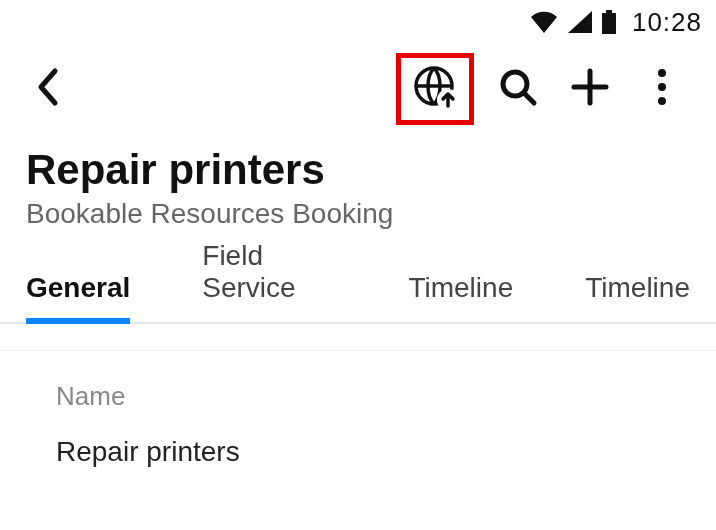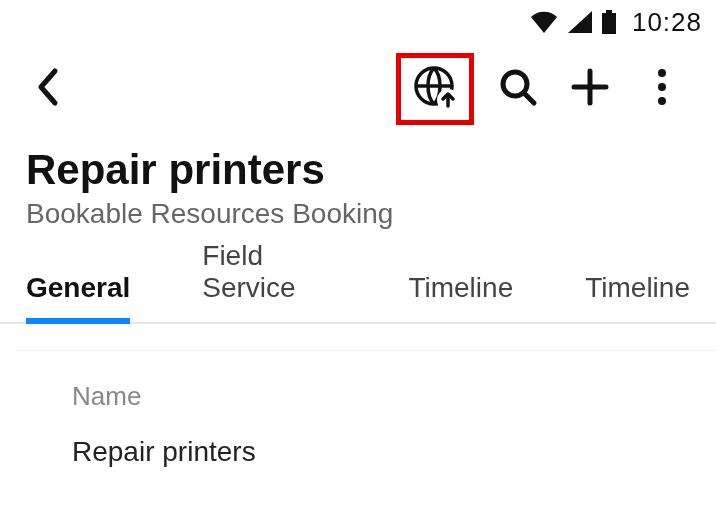--- a/index.html
+++ b/index.html
@@ -11,21 +11,21 @@
   .appbar .spacer { flex: 1; }
   .icon-btn { width: 72px; height: 72px; display: flex; align-items: center; justify-content: center; }
   .highlight-box { border: 5px solid #e60000; width: 78px; height: 72px; display: flex; align-items: center; justify-content: center; margin-right: 8px; }
   .title-block { padding: 12px 26px 20px 26px; }
   .title-block h1 { font-size: 42px; font-weight: 600; color: #111; margin-bottom: 4px; }
   .title-block .subtitle { font-size: 28px; font-weight: 400; color: #666; }
   .tabs { display: flex; align-items: flex-end; padding: 0 26px; border-bottom: 2px solid #e5e5e5; height: 74px; gap: 72px; }
   .tab { font-size: 28px; color: #444; padding-bottom: 18px; position: relative; cursor: pointer; }
   .tab.active { font-weight: 600; color: #111; }
   .tab.active::after { content: ""; position: absolute; left: 0; right: 0; bottom: -2px; height: 6px; background: #0a84ff; }
-  .form-area { padding: 30px 26px 0 56px; border-top: 1px solid #f1f1f1; margin-top: 26px; margin-left: 16px; }
+  .form-area { padding: 30px 26px 0 56px; border-top: 1px solid #f1f1f1; margin-top: 26px; }
   .field-label { font-size: 26px; color: #888; margin-bottom: 24px; }
   .field-value { font-size: 28px; color: #222; }
 </style>
 </head>
 <body>
 
 <div class="statusbar">
   <span>
     <svg width="28" height="22" viewBox="0 0 28 22">
         <path d="M14 22 L27 6 C20 -1 8 -1 1 6 Z" fill="#111"></path>

